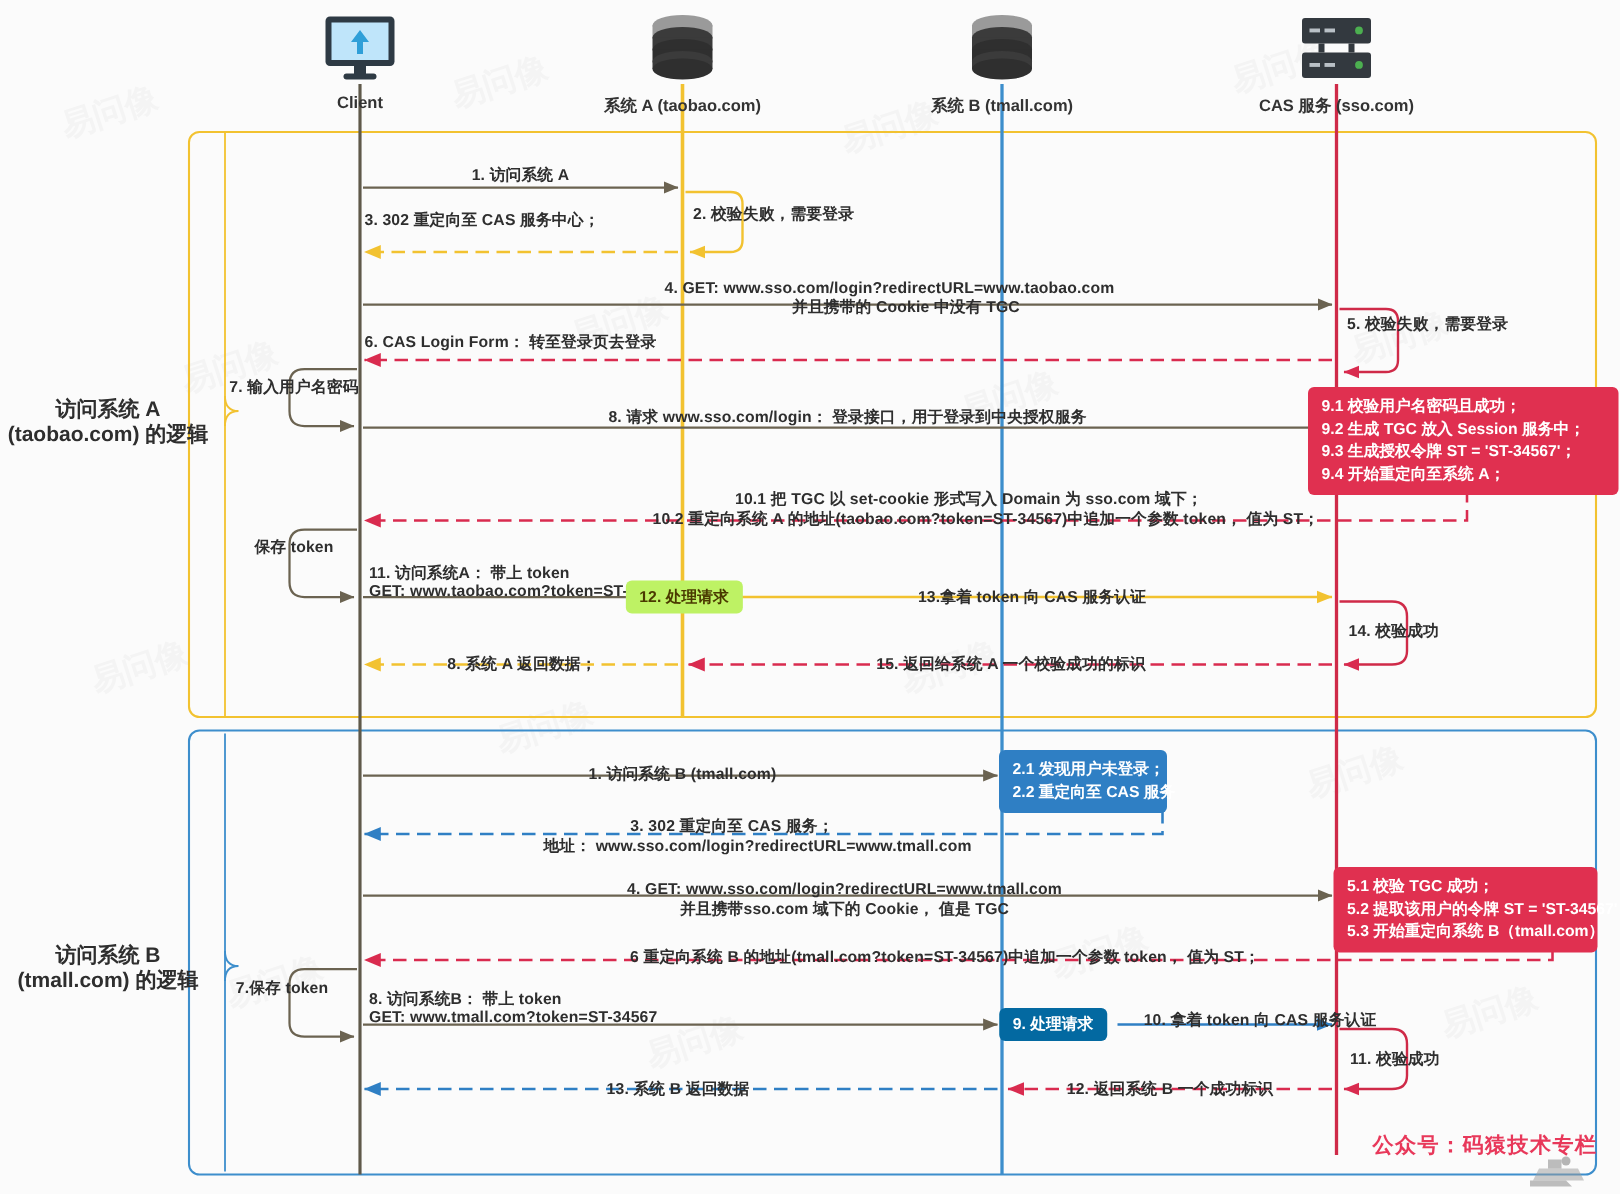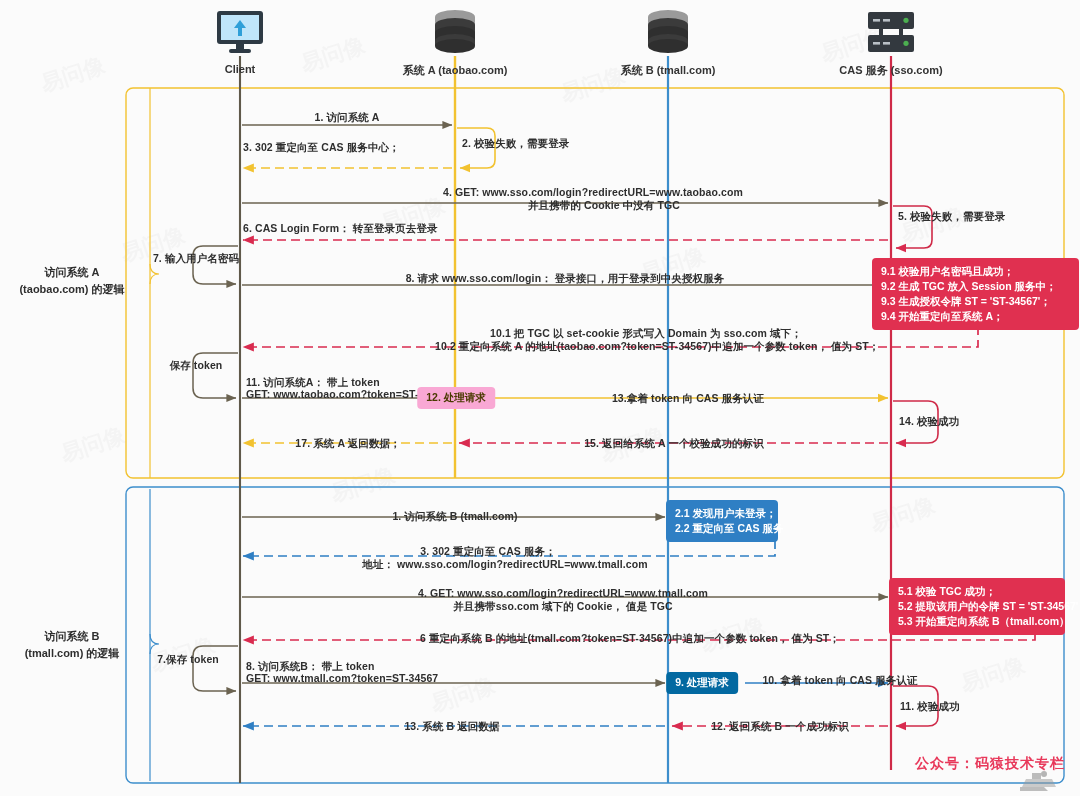--- a/index.html
+++ b/index.html
@@ -39,21 +39,21 @@
     color: #333;
     transform: translateX(-50%);
     white-space: nowrap;
   }
   .actor-icon {
     position: absolute;
     transform: translateX(-50%);
   }
   .group-label {
     position: absolute;
-    font-size: 11px;
+    font-size: 14px;
     font-weight: bold;
     line-height: 17px;
     text-align: center;
     transform: translate(-50%, -50%);
     color: #2e2e2e;
     white-space: nowrap;
   }
   .note-box {
     position: absolute;
     border-radius: 4px;
@@ -68,21 +68,21 @@
   .note-blue { background: #2f7fc4; }
   .pill {
     position: absolute;
     border-radius: 4px;
     font-size: 10.5px;
     font-weight: bold;
     padding: 4px 9px;
     white-space: nowrap;
     transform: translate(-50%, -50%);
   }
-  .pill-yellow { background: #f9a8d4; color: #4a3a00; }
+  .pill-yellow { background: #bef264; color: #4a3a00; }
   .pill-blue { background: #0369a1; color: #ffffff; }
   .footer-mark {
     position: absolute;
     font-family: "Liberation Serif", "DejaVu Serif", serif;
     font-size: 14px;
     font-weight: bold;
     color: #e8385a;
     letter-spacing: 1px;
     white-space: nowrap;
   }
@@ -281,21 +281,21 @@
   <div class="lbl center" style="left:565px; top:272px;">8. 请求 www.sso.com/login： 登录接口，用于登录到中央授权服务</div>
   <div class="lbl" style="left:490px; top:327px;">10.1 把 TGC 以 set-cookie 形式写入 Domain 为 sso.com 域下；</div>
   <div class="lbl" style="left:435px; top:340px;">10.2 重定向系统 A 的地址(taobao.com?token=ST-34567)中追加一个参数 token， 值为 ST；</div>
   <div class="lbl center" style="left:196px; top:359px;">保存 token</div>
   <div class="lbl" style="left:246px; top:376px;">11. 访问系统A： 带上 token</div>
   <div class="lbl" style="left:246px; top:388px;">GET: www.taobao.com?token=ST-34567</div>
   <div class="pill pill-yellow" style="left:456px; top:398px;">12. 处理请求</div>
   <div class="lbl center" style="left:688px; top:392px;">13.拿着 token 向 CAS 服务认证</div>
   <div class="lbl" style="left:899px; top:415px;">14. 校验成功</div>
   <div class="lbl center" style="left:674px; top:437px;">15. 返回给系统 A 一个校验成功的标识</div>
-  <div class="lbl center" style="left:348px; top:437px;">17. 系统 A 返回数据；</div>
+  <div class="lbl center" style="left:348px; top:437px;">8. 系统 A 返回数据；</div>
 
   <div class="note-box note-red" style="left:872px; top:258px; width:207px;">
     <div>9.1 校验用户名密码且成功；</div>
     <div>9.2 生成 TGC 放入 Session 服务中；</div>
     <div>9.3 生成授权令牌 ST = 'ST-34567'；</div>
     <div>9.4 开始重定向至系统 A；</div>
   </div>
 
   <div class="lbl center" style="left:455px; top:510px;">1. 访问系统 B (tmall.com)</div>
   <div class="lbl center" style="left:488px; top:545px;">3. 302 重定向至 CAS 服务；</div>

